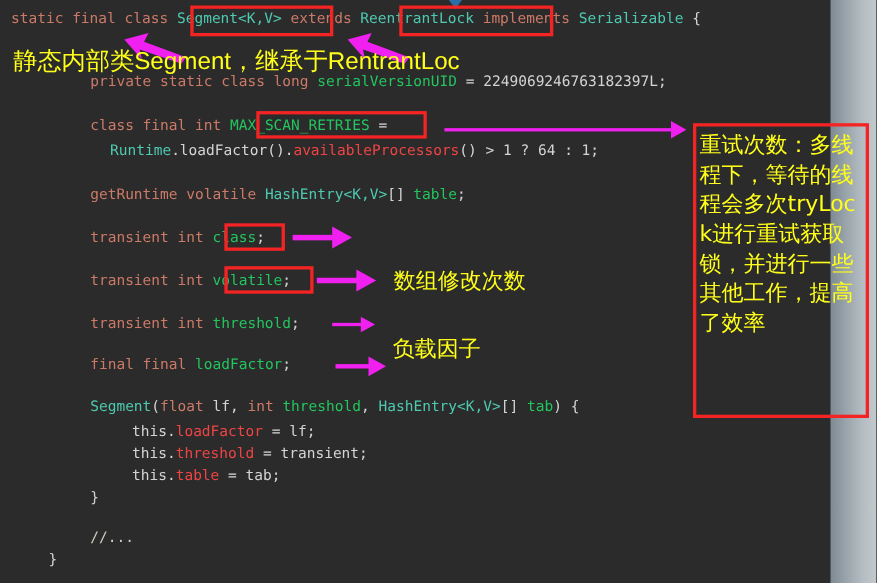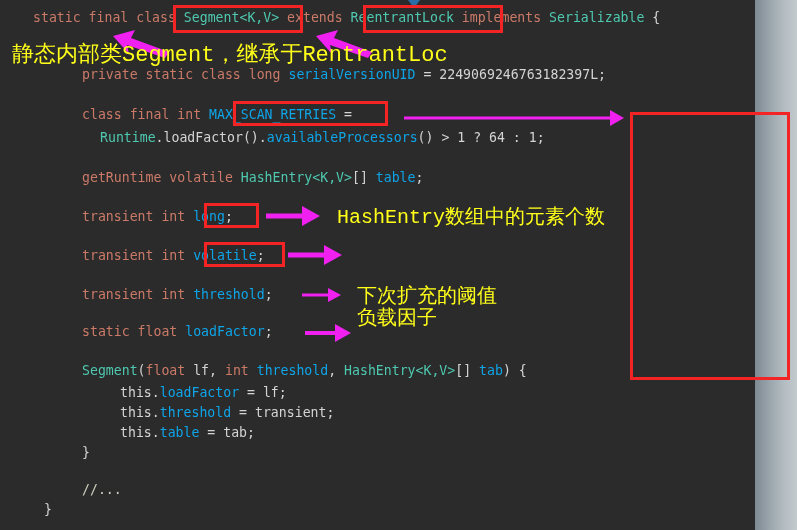--- a/index.html
+++ b/index.html
@@ -36,24 +36,24 @@
     top: 0; left: 0;
     width: 755px; height: 530px;
     font-size: 13.2px;
     line-height: 19px;
     white-space: pre;
     color: #d4d4d4;
   }
   .ln { position: absolute; left: 0; width: 755px; }
   .kw   { color: #cc7a68; }
   .typ  { color: #4ec9b0; }
-  .id   { color: #0ea5e9; }
+  .id   { color: #ef4444; }
   .plain{ color: #d4d4d4; }
   .cmt  { color: #cfcfc2; }
-  .fld  { color: #0ea5e9; }
+  .fld  { color: #22c55e; }
 
   
   .redbox {
     position: absolute;
     border: 3px solid #f52424;
     box-sizing: border-box;
     pointer-events: none;
   }
 
   
@@ -80,21 +80,21 @@
   .fatarrow {
     position: absolute;
     width: 46px; height: 26px;
   }
   .fatarrow svg { display:block; }
 
   
   .note {
     position: absolute;
     color: #ffff19;
-    font-family: Liberation Mono, monospace;
+    font-family: Liberation Sans, sans-serif;
     white-space: pre;
     line-height: 1.05;
   }
   #note-top { font-size: 22px; left: 12px; top: 44px; letter-spacing: 0px; }
   .note-side { font-size: 20px; }
 
   
   #rightbox {
     position: absolute;
     left: 630px; top: 112px;
@@ -117,37 +117,37 @@
 </head>
 <body>
 
 <div id="screen">
 
   <div id="right-panel"></div>
   <div id="top-cursor"></div>
 
   <div id="code">
 
-    <div class="ln" style="top:8px; left:10px;margin-left:23px;"><span class="kw">static final class </span><span class="typ">Segment&lt;K,V&gt;</span><span class="kw"> extends </span><span class="typ">ReentrantLock</span><span class="kw"> implements </span><span class="typ">Serializable</span><span class="plain"> {</span></div>
+    <div class="ln" style="top:8px; left:10px;"><span class="kw">static final class </span><span class="typ">Segment&lt;K,V&gt;</span><span class="kw"> extends </span><span class="typ">ReentrantLock</span><span class="kw"> implements </span><span class="typ">Serializable</span><span class="plain"> {</span></div>
 
     <div class="ln" style="top:65px; left:82px;"><span class="kw">private static class long </span><span class="fld">serialVersionUID</span><span class="plain"> = 2249069246763182397L;</span></div>
 
     <div class="ln" style="top:105px; left:82px;"><span class="kw">class final int </span><span class="fld">MAX_SCAN_RETRIES</span><span class="plain"> =</span></div>
 
     <div class="ln" style="top:128px; left:100px;"><span class="typ">Runtime</span><span class="plain">.loadFactor().</span><span class="id">availableProcessors</span><span class="plain">() &gt; 1 ? 64 : 1;</span></div>
 
     <div class="ln" style="top:168px; left:82px;"><span class="kw">getRuntime volatile </span><span class="typ">HashEntry&lt;K,V&gt;</span><span class="plain">[] </span><span class="fld">table</span><span class="plain">;</span></div>
 
-    <div class="ln" style="top:207px; left:82px;"><span class="kw">transient int </span><span class="fld">long</span><span class="plain">;</span></div>
+    <div class="ln" style="top:207px; left:82px;"><span class="kw">transient int </span><span class="fld">class</span><span class="plain">;</span></div>
 
     <div class="ln" style="top:246px; left:82px;"><span class="kw">transient int </span><span class="fld">volatile</span><span class="plain">;</span></div>
 
     <div class="ln" style="top:285px; left:82px;"><span class="kw">transient int </span><span class="fld">threshold</span><span class="plain">;</span></div>
 
-    <div class="ln" style="top:322px; left:82px;"><span class="kw">static float </span><span class="fld">loadFactor</span><span class="plain">;</span></div>
+    <div class="ln" style="top:322px; left:82px;"><span class="kw">final final </span><span class="fld">loadFactor</span><span class="plain">;</span></div>
 
     <div class="ln" style="top:361px; left:82px;"><span class="typ">Segment</span><span class="plain">(</span><span class="kw">float</span><span class="plain"> lf, </span><span class="kw">int</span><span class="plain"> </span><span class="fld">threshold</span><span class="plain">, </span><span class="typ">HashEntry&lt;K,V&gt;</span><span class="plain">[] </span><span class="fld">tab</span><span class="plain">) {</span></div>
 
     <div class="ln" style="top:383px; left:120px;"><span class="plain">this.</span><span class="id">loadFactor</span><span class="plain"> = lf;</span></div>
 
     <div class="ln" style="top:403px; left:120px;"><span class="plain">this.</span><span class="id">threshold</span><span class="plain"> = transient;</span></div>
 
     <div class="ln" style="top:423px; left:120px;"><span class="plain">this.</span><span class="id">table</span><span class="plain"> = tab;</span></div>
 
     <div class="ln" style="top:443px; left:82px;"><span class="plain">}</span></div>
@@ -194,19 +194,19 @@
     <div class="head" style="left:26px; border-top-width:7px; border-bottom-width:7px; border-left-width:13px;"></div>
   </div>
 
   <div class="arrow" style="left:305px; top:325px; width:50px; height:16px;">
     <div class="shaft" style="width:34px; height:4px;"></div>
     <div class="head" style="left:30px; border-top-width:9px; border-bottom-width:9px; border-left-width:16px;"></div>
   </div>
 
   <div id="note-top" class="note">静态内部类Segment，继承于RentrantLoc</div>
 
-  <div class="note note-side" style="left:337px; top:207px;">HashEntry数组中的元素个数</div>
-  <div class="note note-side" style="left:357px; top:286px;">下次扩充的阈值</div>
+  <div class="note note-side" style="left:358px; top:246px;">数组修改次数</div>
   <div class="note note-side" style="left:357px; top:308px;">负载因子</div>
 
   <div id="rightbox"></div>
+  <div id="rightbox-inner">重试次数：多线程下，等待的线程会多次tryLock进行重试获取锁，并进行一些其他工作，提高了效率</div>
 
 </div>
 
 </body></html>

